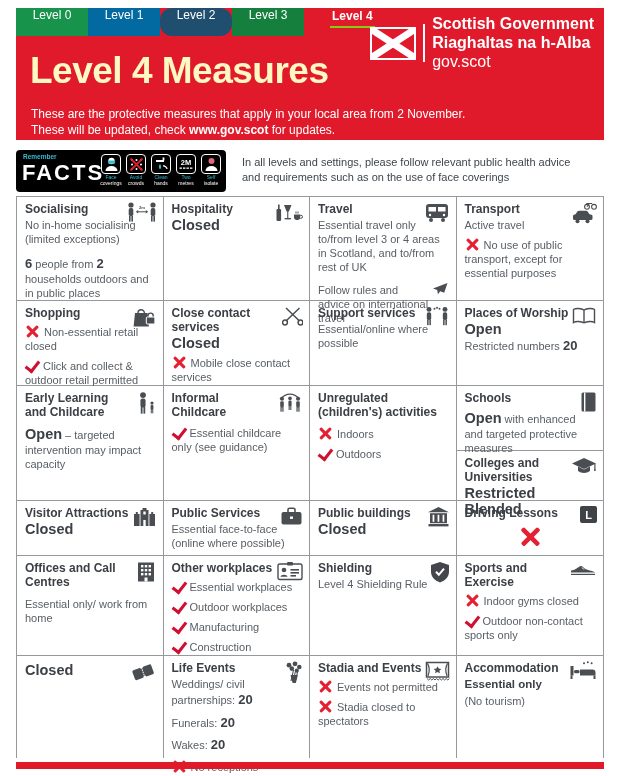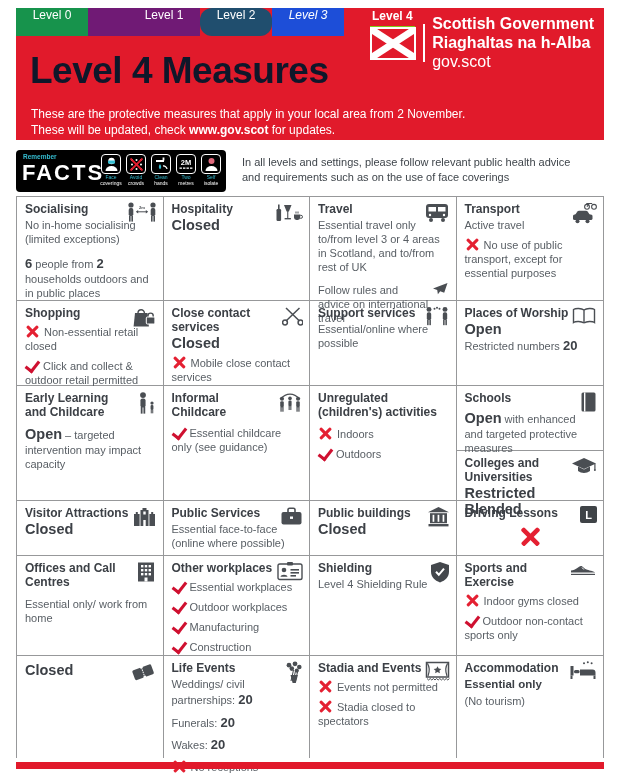--- a/index.html
+++ b/index.html
@@ -14,21 +14,21 @@
   .tab.active{width:auto;margin-left:26px;font-weight:bold}
   .tab.active span{border-bottom:2px solid #84cc16;padding:1px 2px 3px}
   .logo{position:absolute;top:7px;right:10px;display:flex;align-items:center;gap:7px;color:#fff}
   .flag{position:relative;width:42px;height:29px;border:2px solid #fff;overflow:hidden;flex:none}
   .flag::before,.flag::after{content:"";position:absolute;left:-10px;right:-10px;top:11px;
        height:7px;background:#fff}
   .flag::before{transform:rotate(33deg)} .flag::after{transform:rotate(-33deg)}
   .logo-div{width:2px;height:38px;background:#fff}
   .logo-text{font-size:16px;line-height:1.18;font-weight:bold}
   .logo-text .u{font-weight:normal}
-  .title{position:absolute;left:14px;top:42px;font-size:37px;font-weight:bold;color:#0f172a;letter-spacing:-.5px}
+  .title{position:absolute;left:14px;top:42px;font-size:37px;font-weight:bold;color:#fef9c3;letter-spacing:-.5px}
   .sub{position:absolute;left:15px;top:99px;font-size:12px;color:#fff;line-height:1.3}
 
   
   .facts{position:absolute;left:16px;top:150px;width:210px;height:42px;background:#000;
          border-radius:4px;color:#fff}
   .remember{position:absolute;left:7px;top:3px;font-size:6.5px;color:#35bdd1;font-weight:bold}
   .facts-word{position:absolute;left:6px;top:10px;font-size:22px;font-weight:bold;letter-spacing:2px}
   .facts-icons{position:absolute;right:4px;top:4px;display:flex;gap:3px}
   .ficon{width:22px;display:flex;flex-direction:column;align-items:center}
   .fbox{width:20px;height:20px;border:1.5px solid #fff;border-radius:4px;box-sizing:border-box;
@@ -88,27 +88,27 @@
         <rect x="0.4" y="2.6" width="1.6" height="6"></rect>
       </g>
   </defs>
 </svg>
 
 <div class="banner">
   <div class="tabstrip">
     <div class="tab" style="background: rgb(23, 147, 76);">
         <span>Level 0</span>
       </div>
-    <div class="tab" style="background: #701a75; padding-left: 40px;">
+    <div class="tab" style="background: #0369a1;">
         <span>Level 1</span>
       </div>
     <div class="tab" style="background: rgb(32, 78, 110); border-radius: 12px;">
         <span>Level 2</span>
       </div>
-    <div class="tab" style="background: #1d4ed8; font-style: italic;">
+    <div class="tab" style="background: #15803d;">
         <span>Level 3</span>
       </div>
     <div class="tab active">
         <span>Level 4</span>
       </div>
   </div>
   <div class="logo">
     <div class="flag"></div>
     <div class="logo-div"></div>
     <div class="logo-text">

